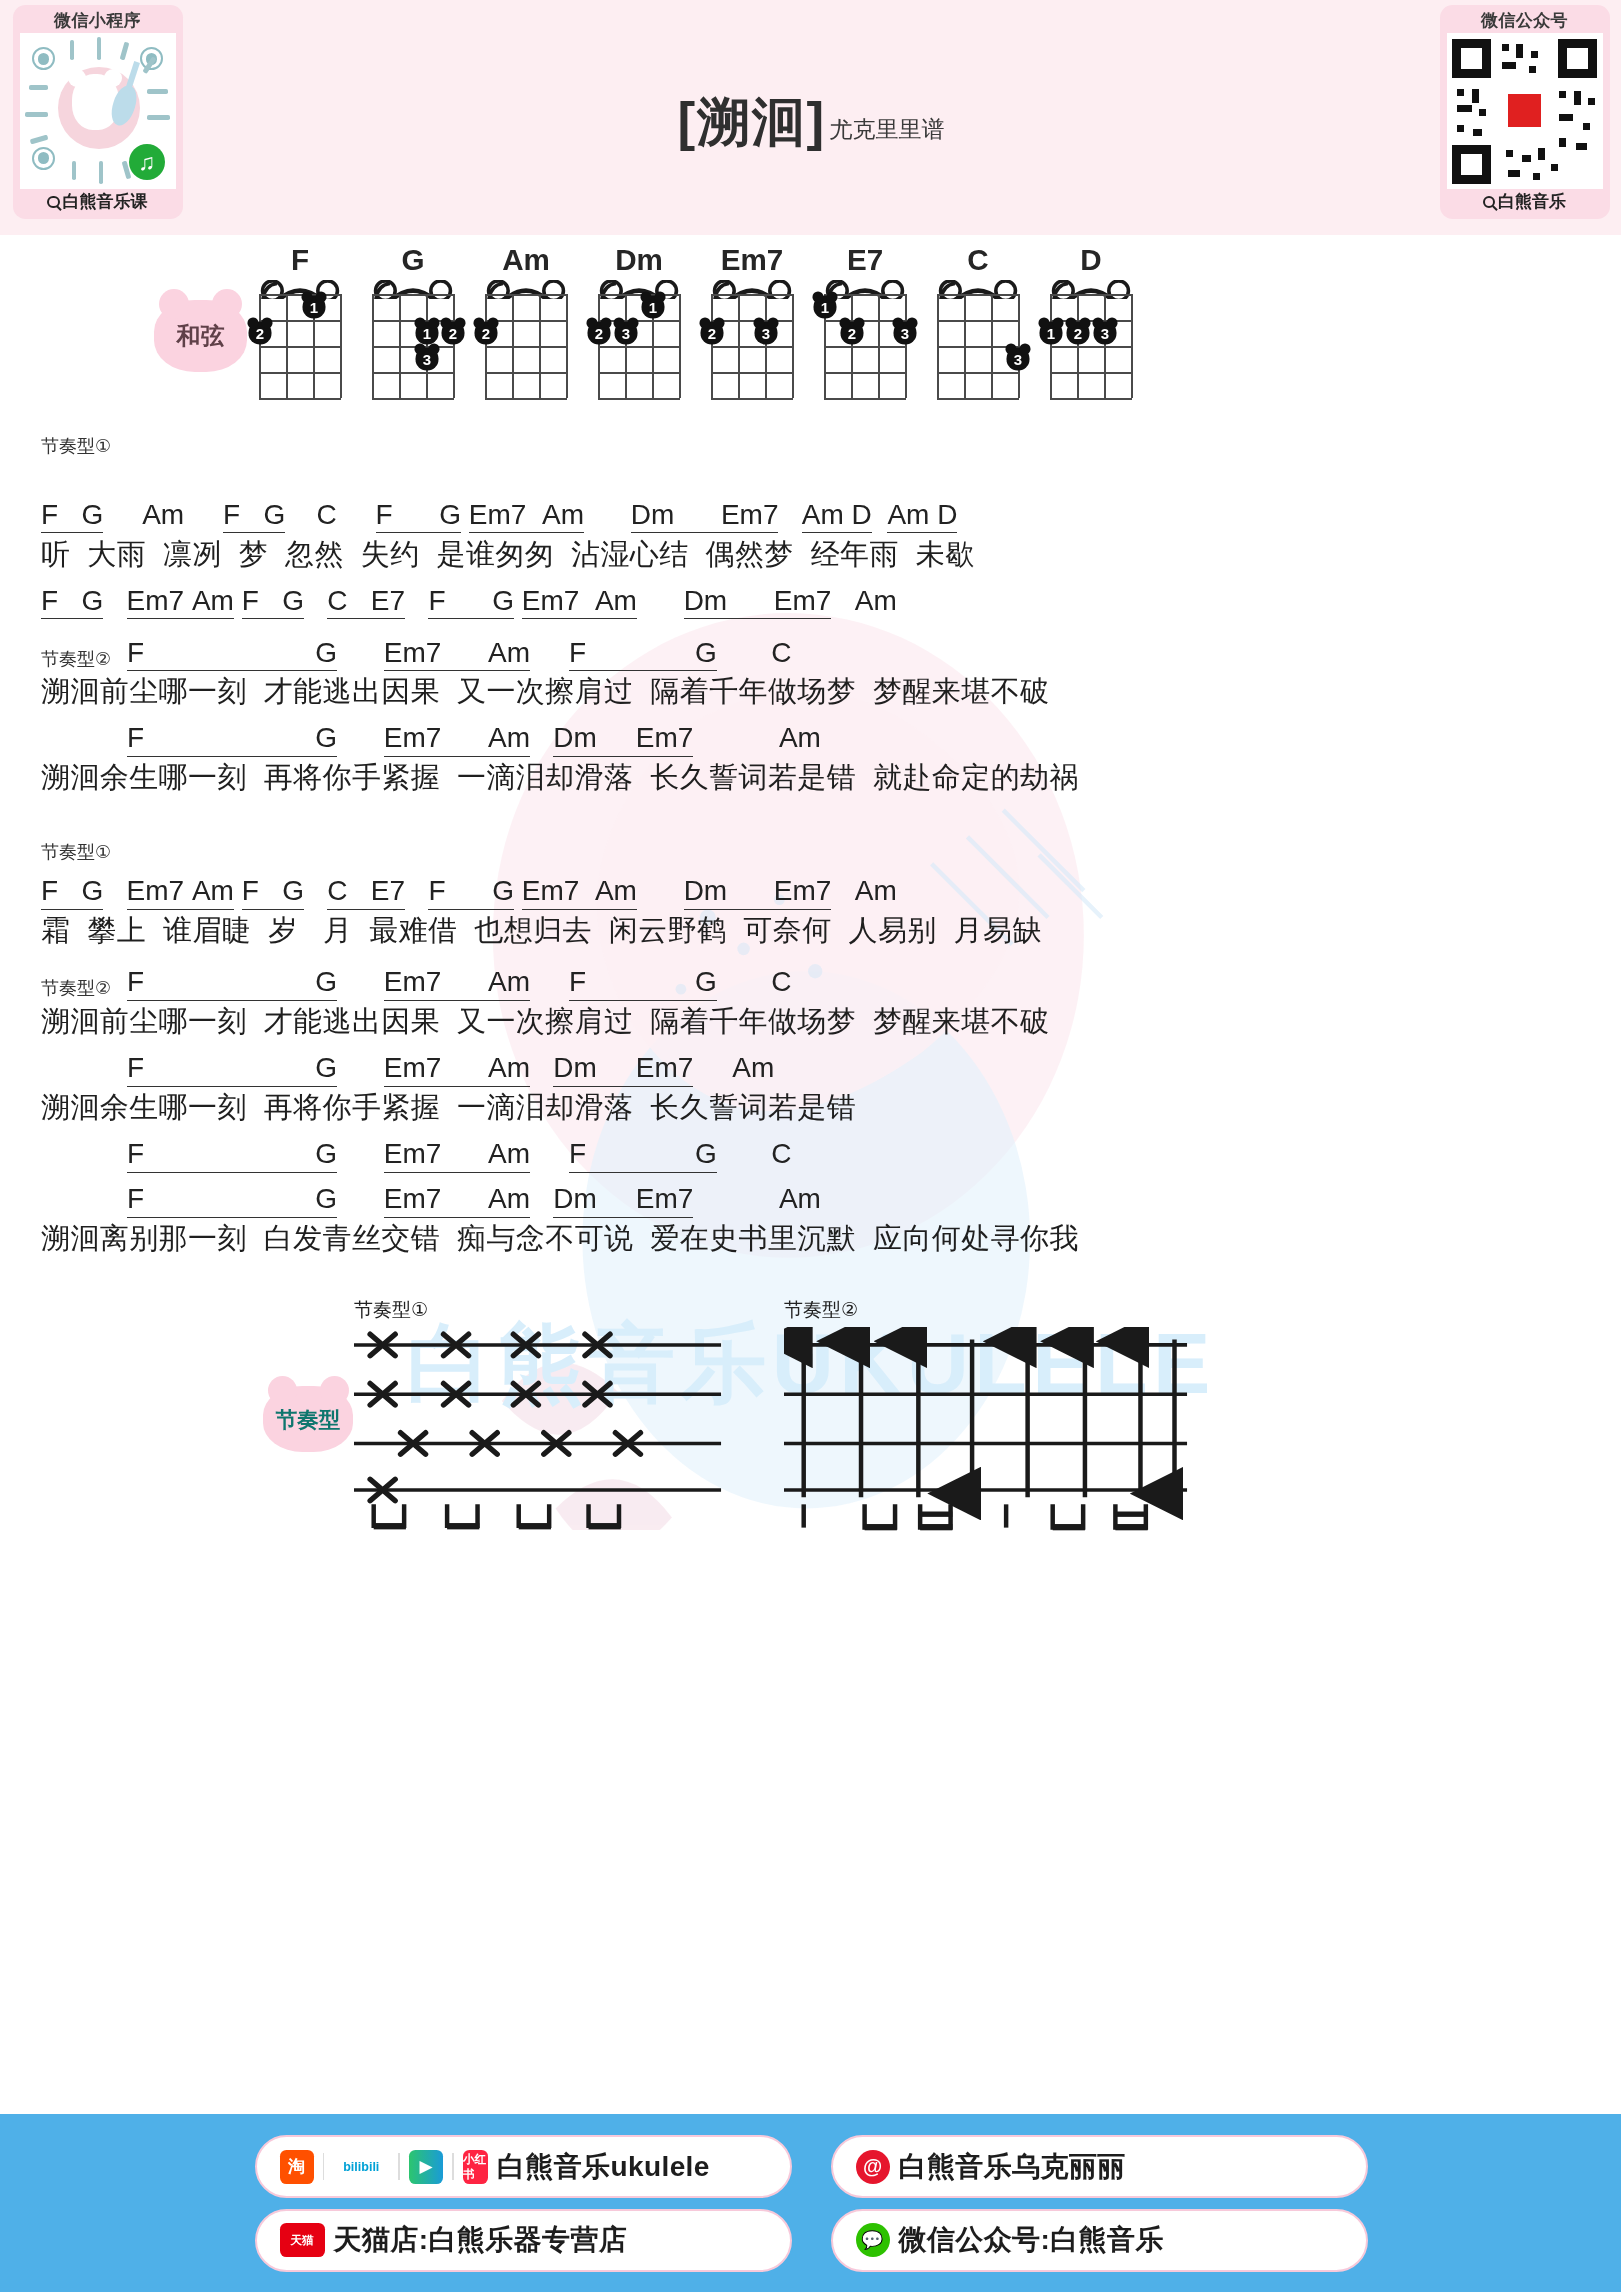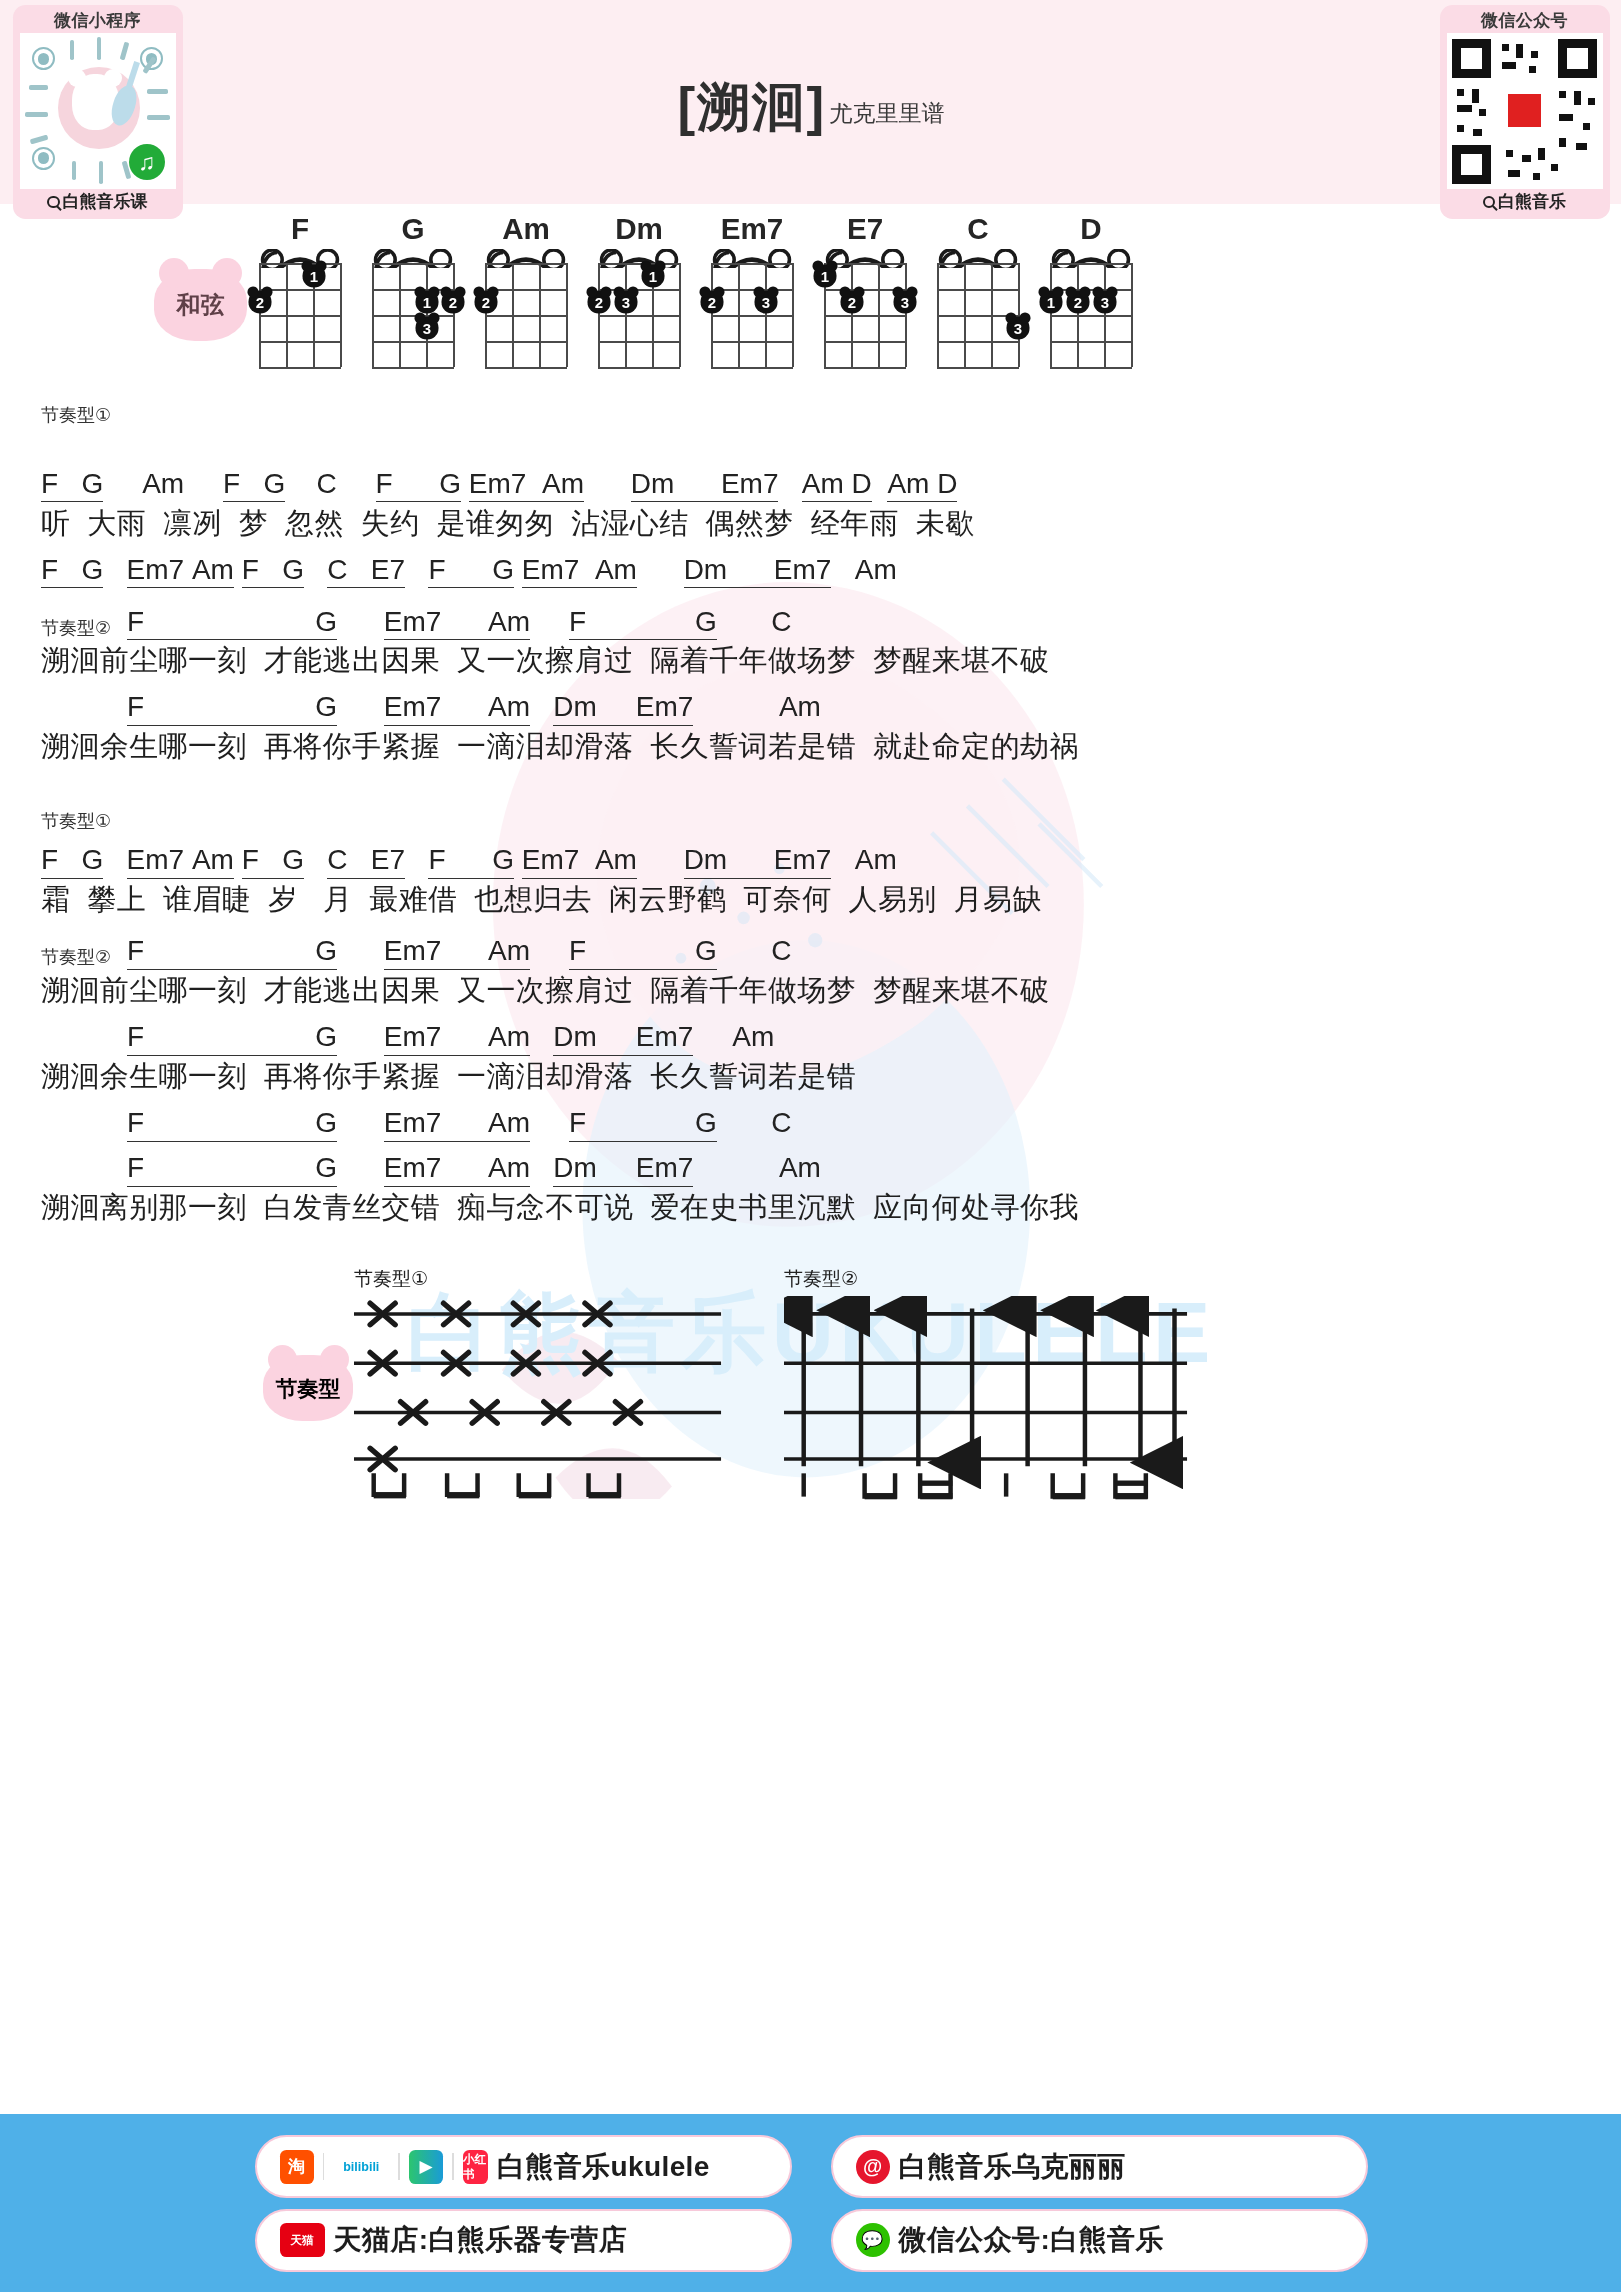--- a/index.html
+++ b/index.html
@@ -8,21 +8,21 @@
     width: 1622px; height: 2293px;
     font-family: "Liberation Sans", "DejaVu Sans", sans-serif;
     background: #ffffff;
     position: relative;
     overflow: hidden;
   }
 
   
   .header {
     position: relative;
-    height: 204px;
+    height: 235px;
     background: #fdeef2;
     display: flex;
     align-items: center;
     justify-content: center;
   }
   .qr-box {
     position: absolute;
     top: 5.4px;
     width: 170px;
     background: #fbdce6;
@@ -130,21 +130,21 @@
 
   .block { margin-top:3.6px; position:relative; z-index:2; }
   .row-chord { margin-top:9px; }
   .row-lyric { margin-top:1.8px; margin-bottom:3.6px; }
   .inline-tag { font-size:18px; color:#333; display:inline-block; width:86px; }
 
   
   .strum-area { position:relative; height:251px; margin-top:21.5px; }
   .strum-label-tag {
     position:absolute; left:222px; top:107px; width:90px; height:66px; background:#fbd3e0; border-radius:44%;
-    display:flex; align-items:center; justify-content:center; font-size:21.5px; color:#000000; font-weight:bold;
+    display:flex; align-items:center; justify-content:center; font-size:21.5px; color:#0f766e; font-weight:bold;
   }
   .strum-label-tag::before, .strum-label-tag::after {
     content:''; position:absolute; width:29px; height:29px; border-radius:50%; background:#fbd3e0; top:-9.9px;
   }
   .strum-label-tag::before { left:4.5px; }
   .strum-label-tag::after { right:4.5px; }
   .pat { position:absolute; }
   .pat-title { font-size:19px; color:#222; margin-bottom:3.6px; }
 
   

